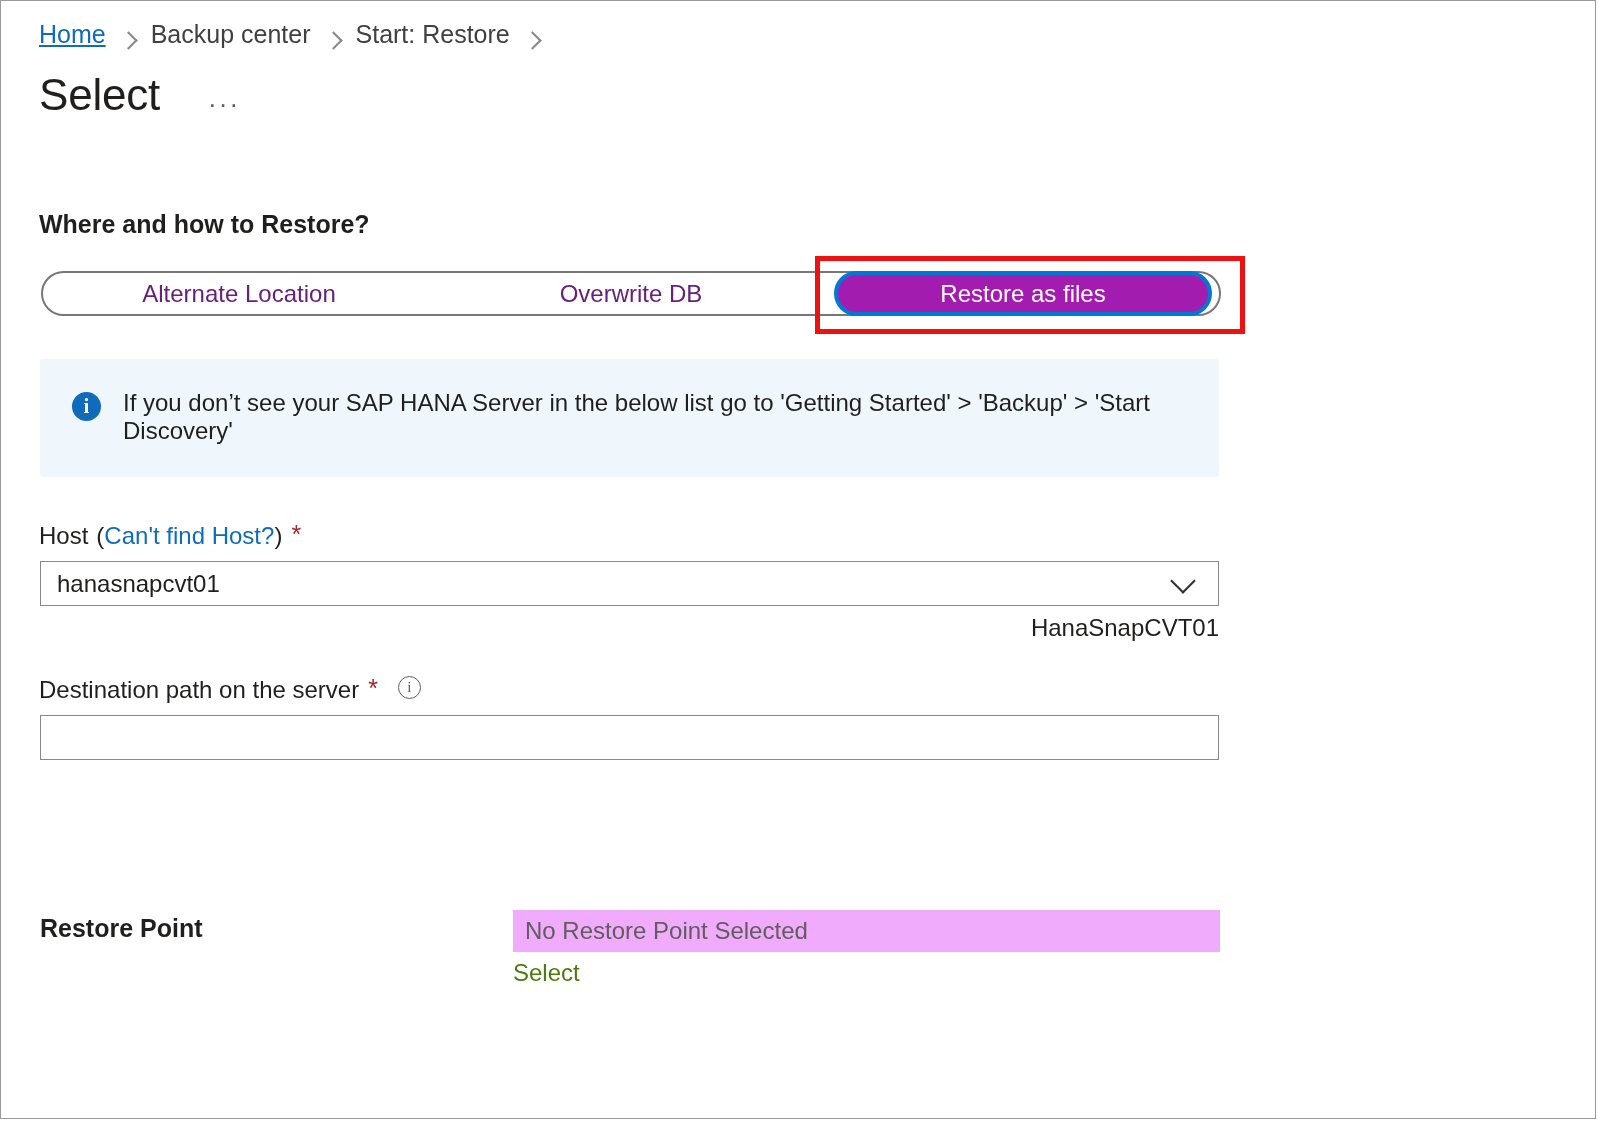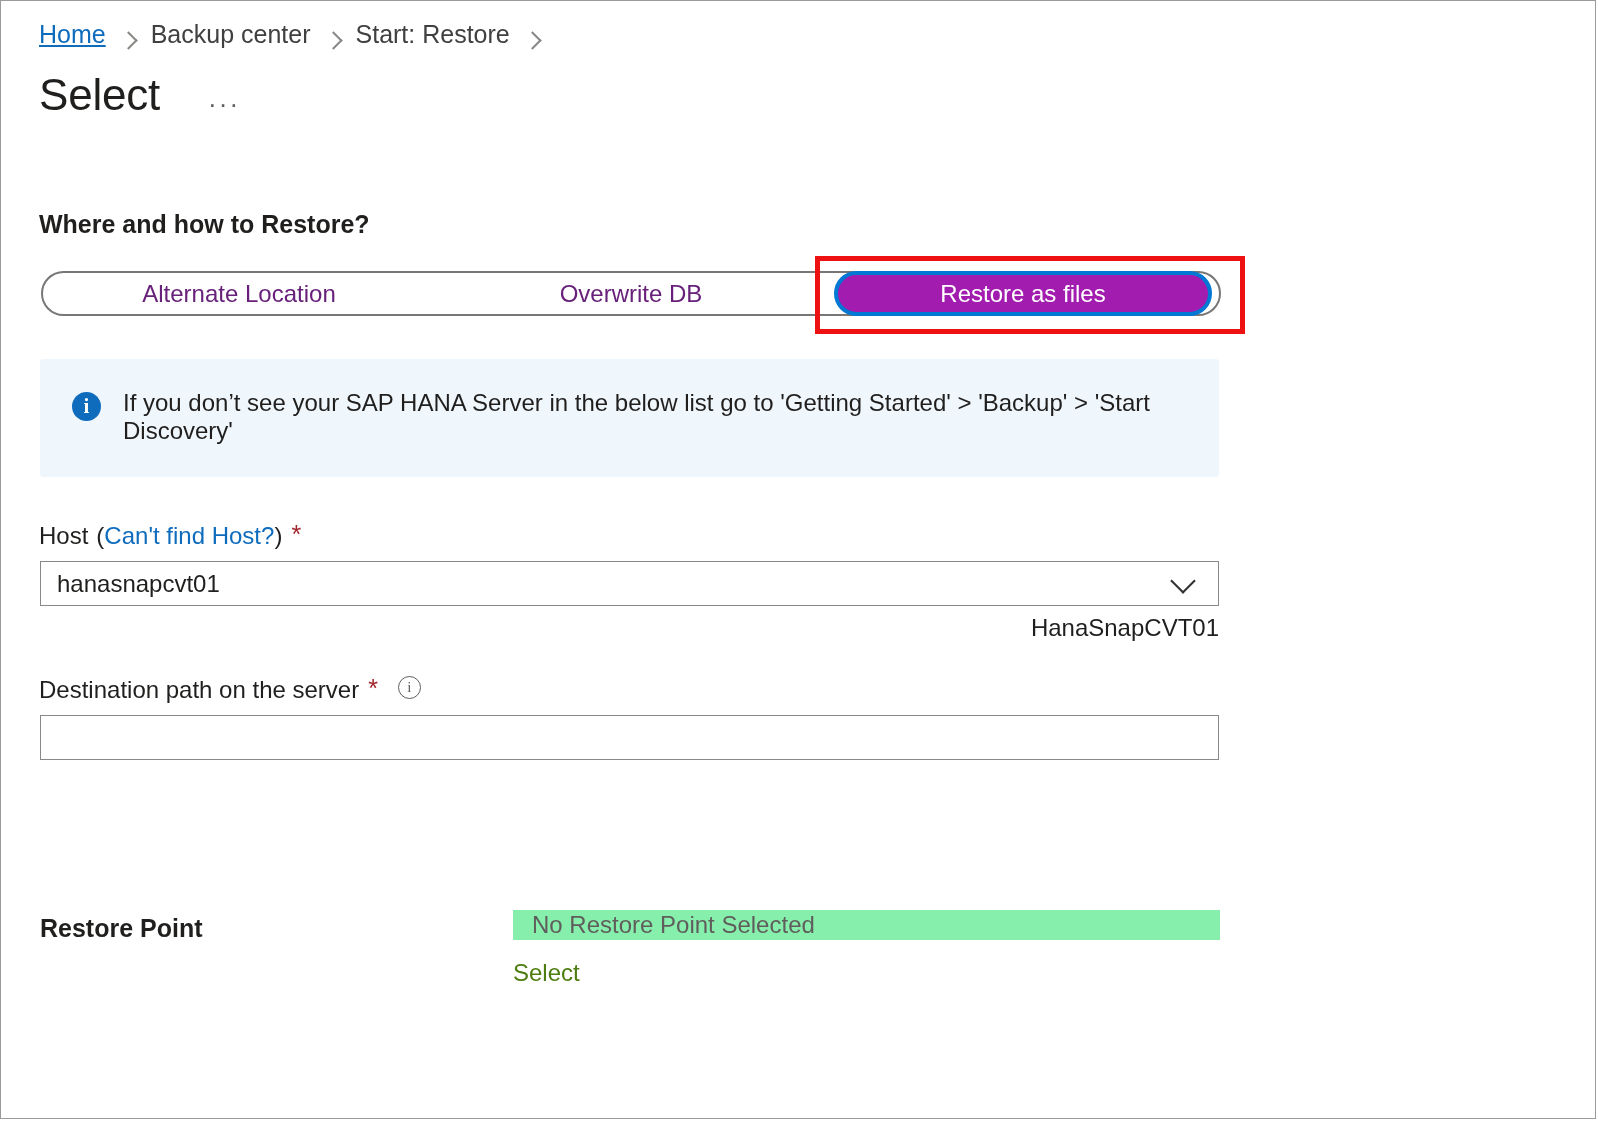--- a/index.html
+++ b/index.html
@@ -289,25 +289,25 @@
     top: 913px;
     font-size: 25px;
     font-weight: bold;
     color: #201f1e;
   }
   .restore-point-readonly {
     position: absolute;
     left: 512px;
     top: 909px;
     width: 707px;
-    height: 30px;
-    background: #86efac;
-    display: flex;
-    align-items: center;
-    padding-left: 19px;
+    height: 42px;
+    background: #f0abfc;
+    display: flex;
+    align-items: center;
+    padding-left: 12px;
     box-sizing: border-box;
     font-size: 24px;
     color: #605e5c;
   }
   .restore-point-select {
     position: absolute;
     left: 512px;
     top: 958px;
     font-size: 24px;
     color: #4d7c0f;

